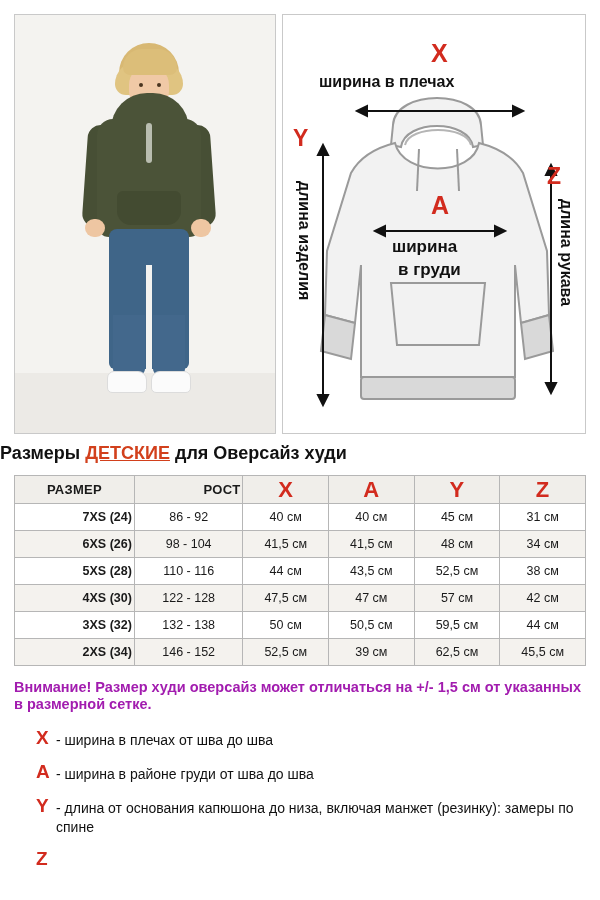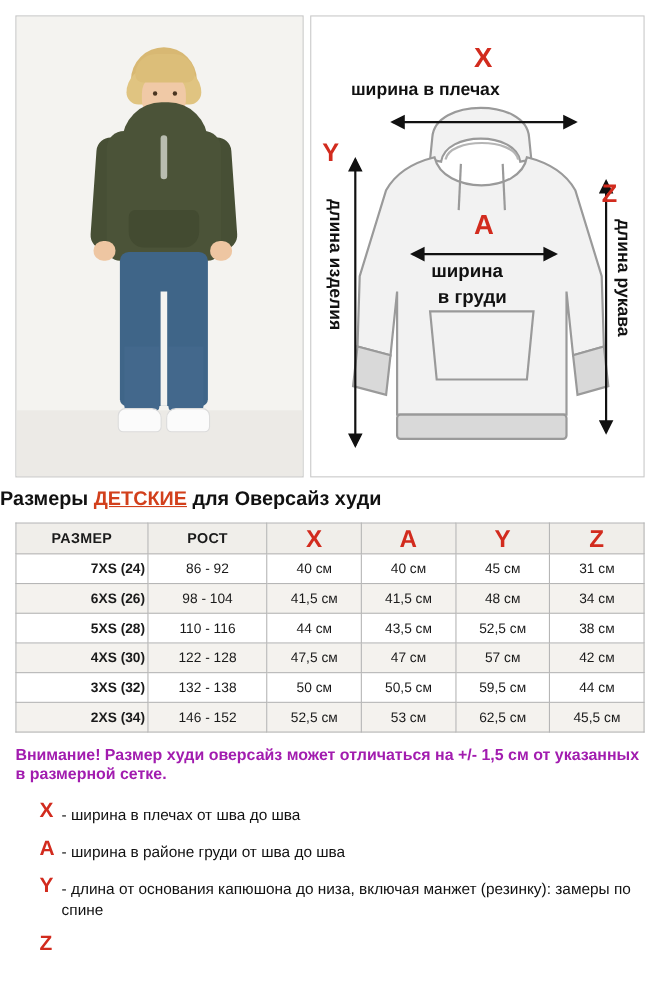--- a/index.html
+++ b/index.html
@@ -261,21 +261,21 @@
 
   <div class="title">
     <span>Размеры </span><span class="hl">ДЕТСКИЕ</span><span> для Оверсайз худи</span>
   </div>
 
   <div class="table-wrap">
     <table>
       <thead>
         <tr>
           <th style="width:21%;">РАЗМЕР</th>
-          <th style="width:19%;">РОСТ</th>
+          <th style="width:19%;text-align:right;">РОСТ</th>
           <th class="big" style="width:15%;">X</th>
           <th class="big" style="width:15%;">A</th>
           <th class="big" style="width:15%;">Y</th>
           <th class="big" style="width:15%;">Z</th>
         </tr>
       </thead>
       <tbody>
         <tr>
           <td class="size">7XS (24)</td>
           <td>86 - 92</td>
@@ -313,21 +313,21 @@
           <td>132 - 138</td>
           <td>50 см</td>
           <td>50,5 см</td>
           <td>59,5 см</td>
           <td>44 см</td>
         </tr>
         <tr>
           <td class="size">2XS (34)</td>
           <td>146 - 152</td>
           <td>52,5 см</td>
-          <td>53 см</td>
+          <td>39 см</td>
           <td>62,5 см</td>
           <td>45,5 см</td>
         </tr>
       </tbody>
     </table>
   </div>
 
   <div class="warn">Внимание! Размер худи оверсайз может отличаться на +/- 1,5 см от указанных в размерной сетке.</div>
 
   <div class="legend">

